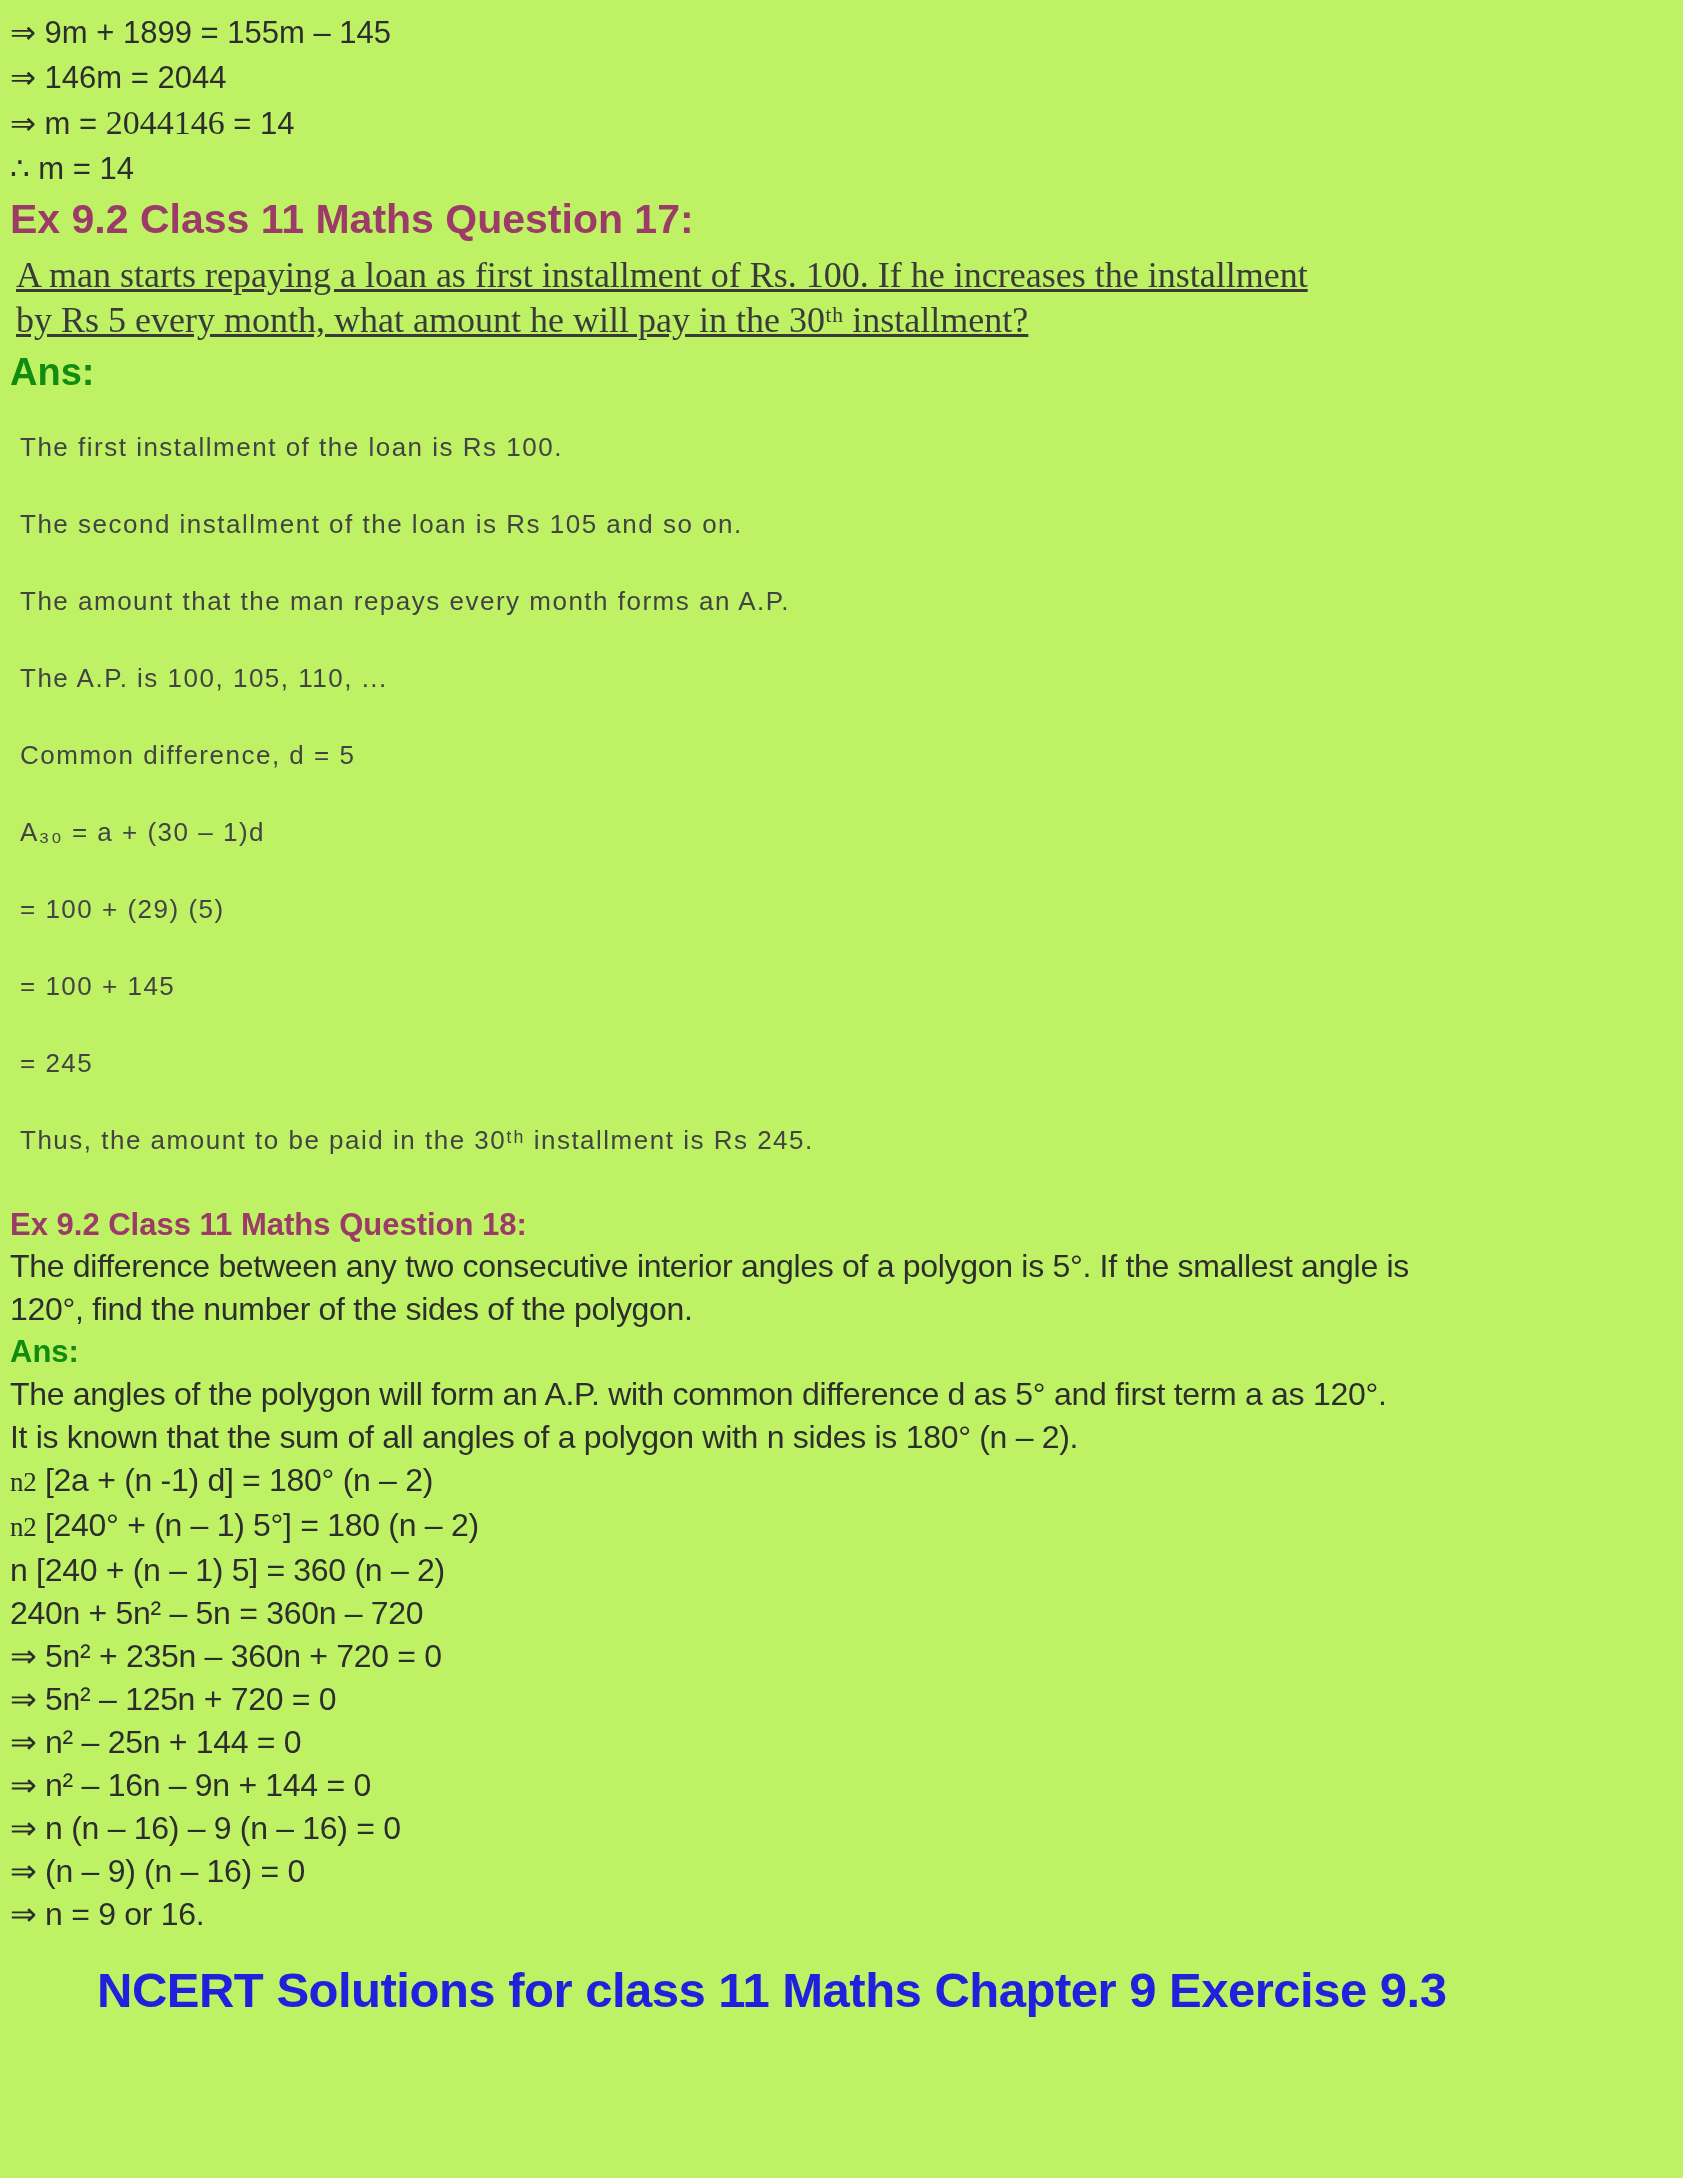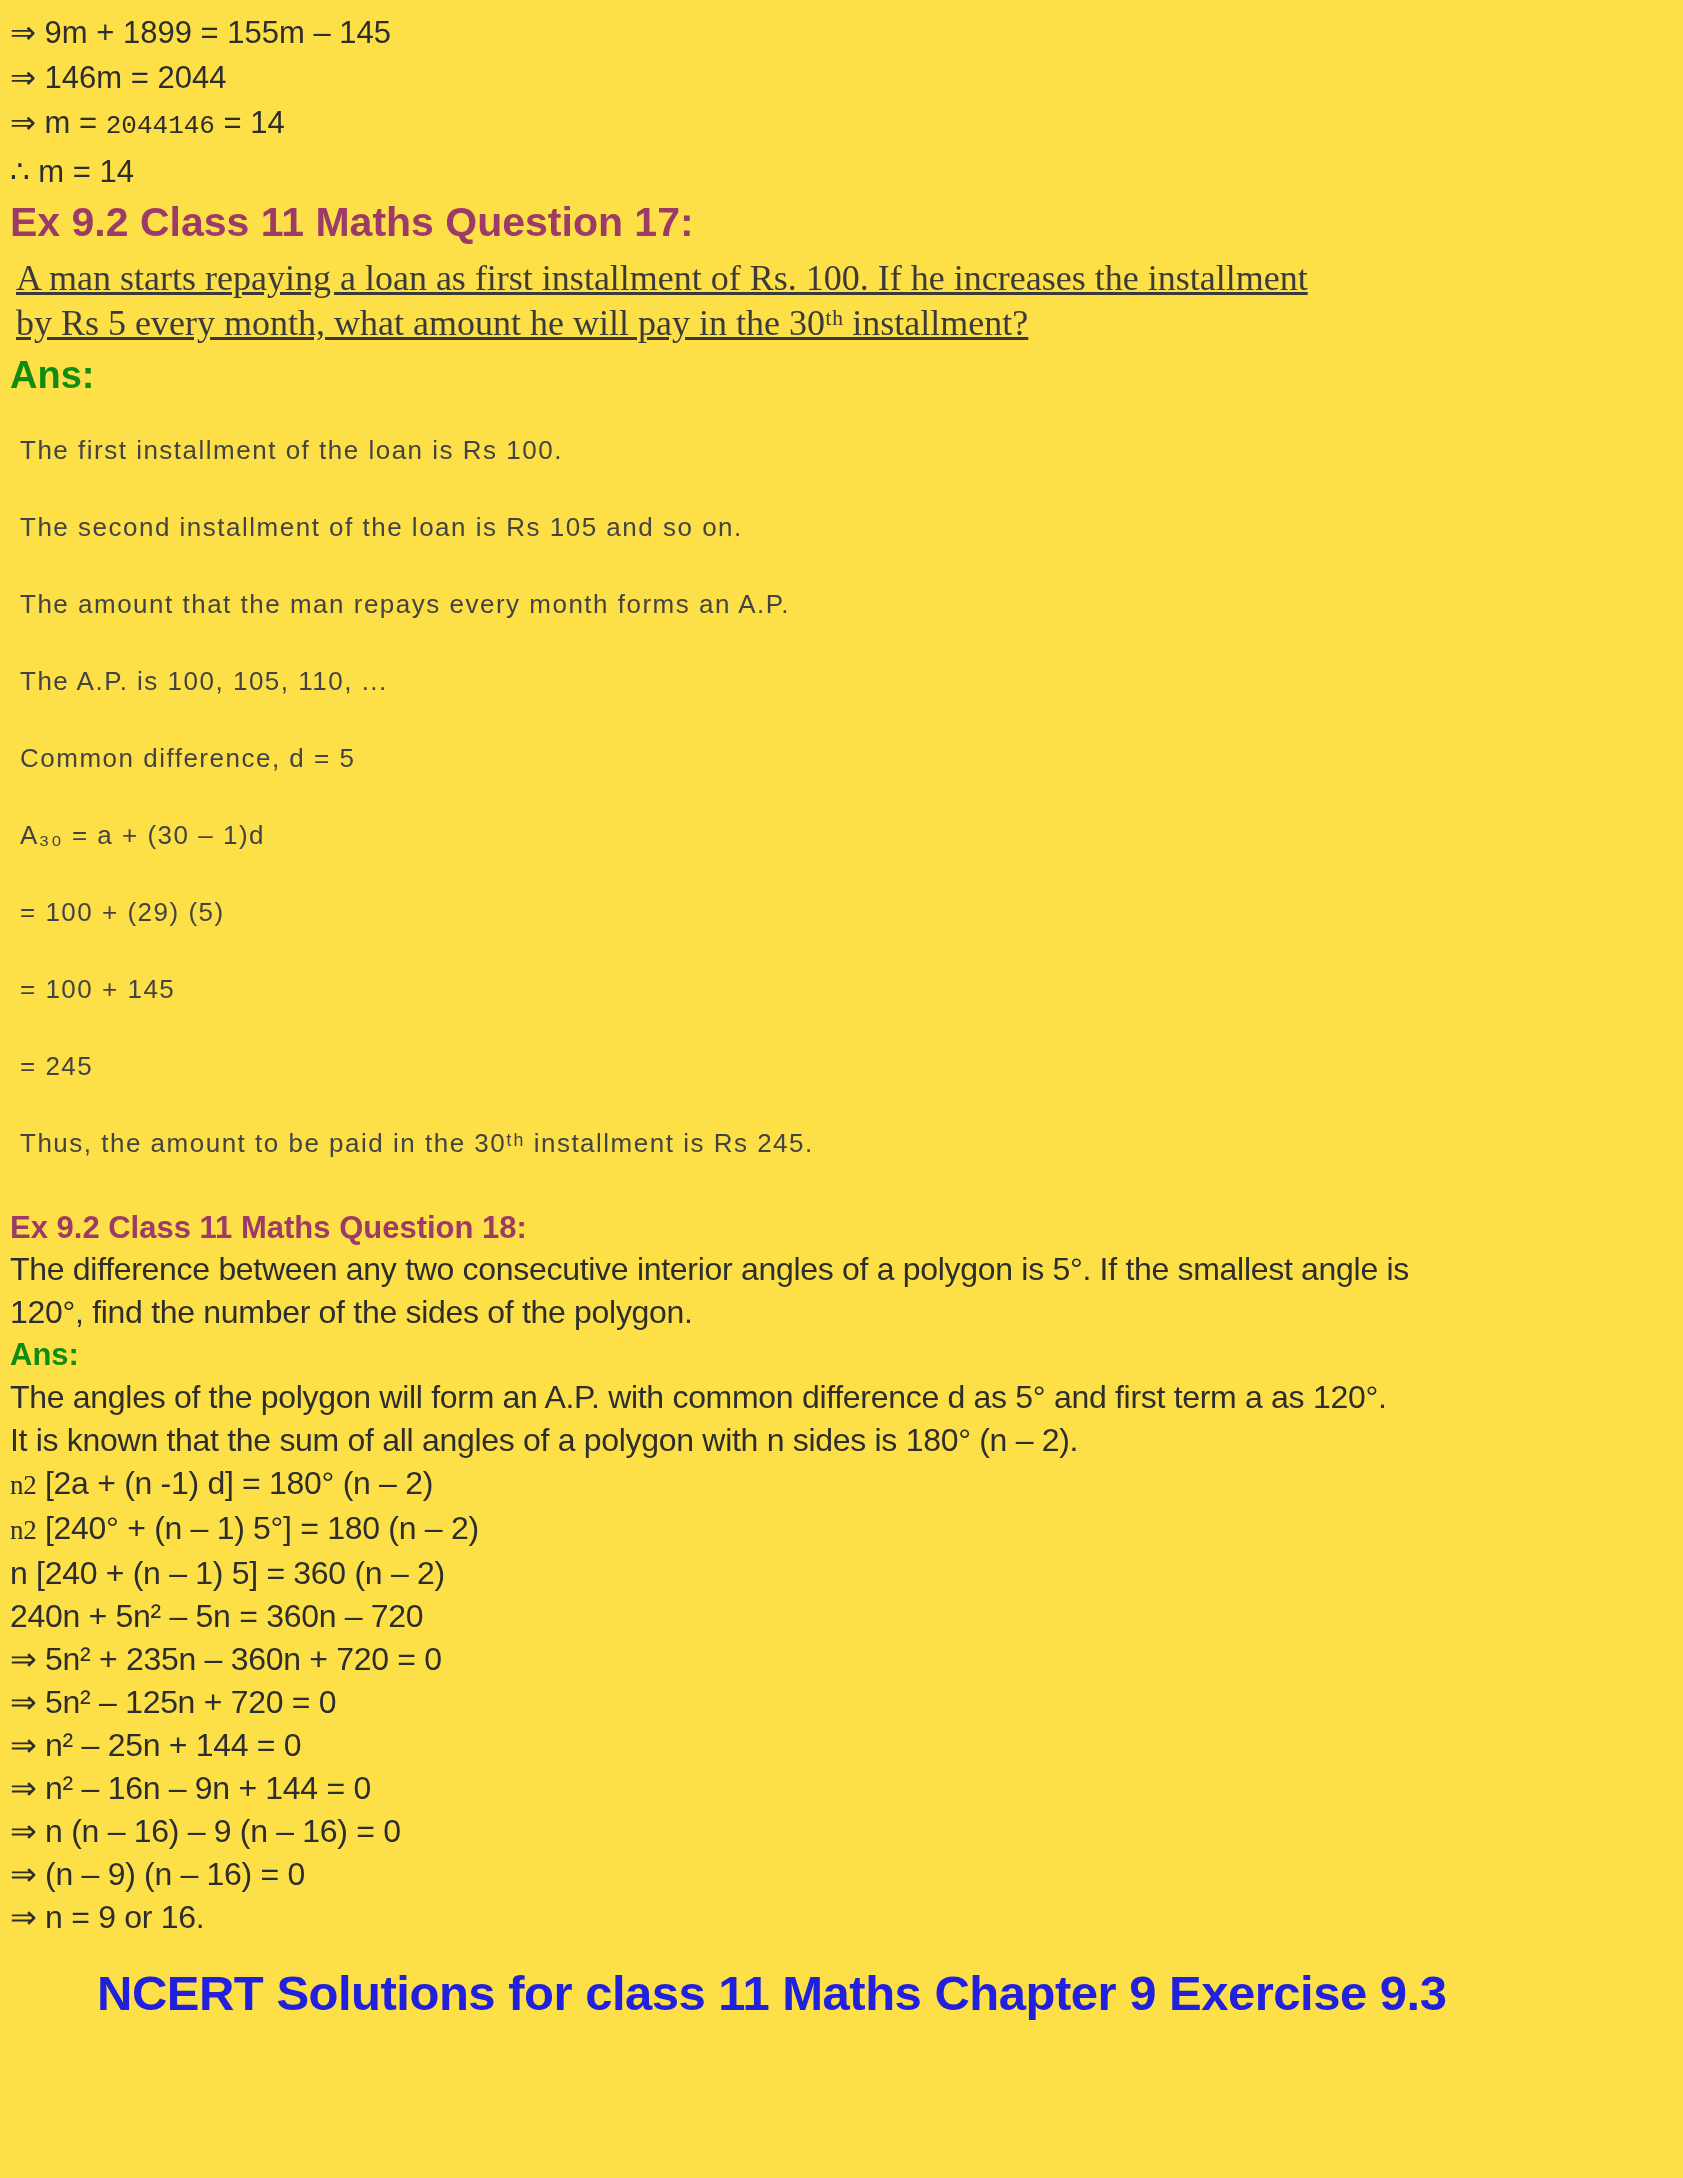--- a/index.html
+++ b/index.html
@@ -1,38 +1,38 @@
 <!DOCTYPE html>
 <html><head>
 <meta charset="utf-8">
 <style>
   html, body { margin: 0; padding: 0; background: #ffffff; }
   .page {
     position: relative;
     width: 1683px;
     height: 2178px;
-    background: #fde047;
+    background: #bef264;
     box-sizing: border-box;
     padding: 10px 20px 0 10px;
     overflow: hidden;
     font-family: "Liberation Sans", sans-serif;
   }
 
   
   .top-block { color: #2d2d2d; }
   .top-line {
     font-family: "Liberation Sans", sans-serif;
     font-size: 31px;
     line-height: 45px;
     color: #2d2d2d;
     white-space: pre;
   }
   .serif-inline {
-    font-family: Liberation Mono, monospace;
-    font-size: 26px;
+    font-family: Liberation Serif, serif;
+    font-size: 34px;
   }
 
   
   .q17-heading {
     font-size: 41px;
     font-weight: bold;
     color: #9c3a68;
     margin-top: 4px;
     line-height: 48px;
   }

